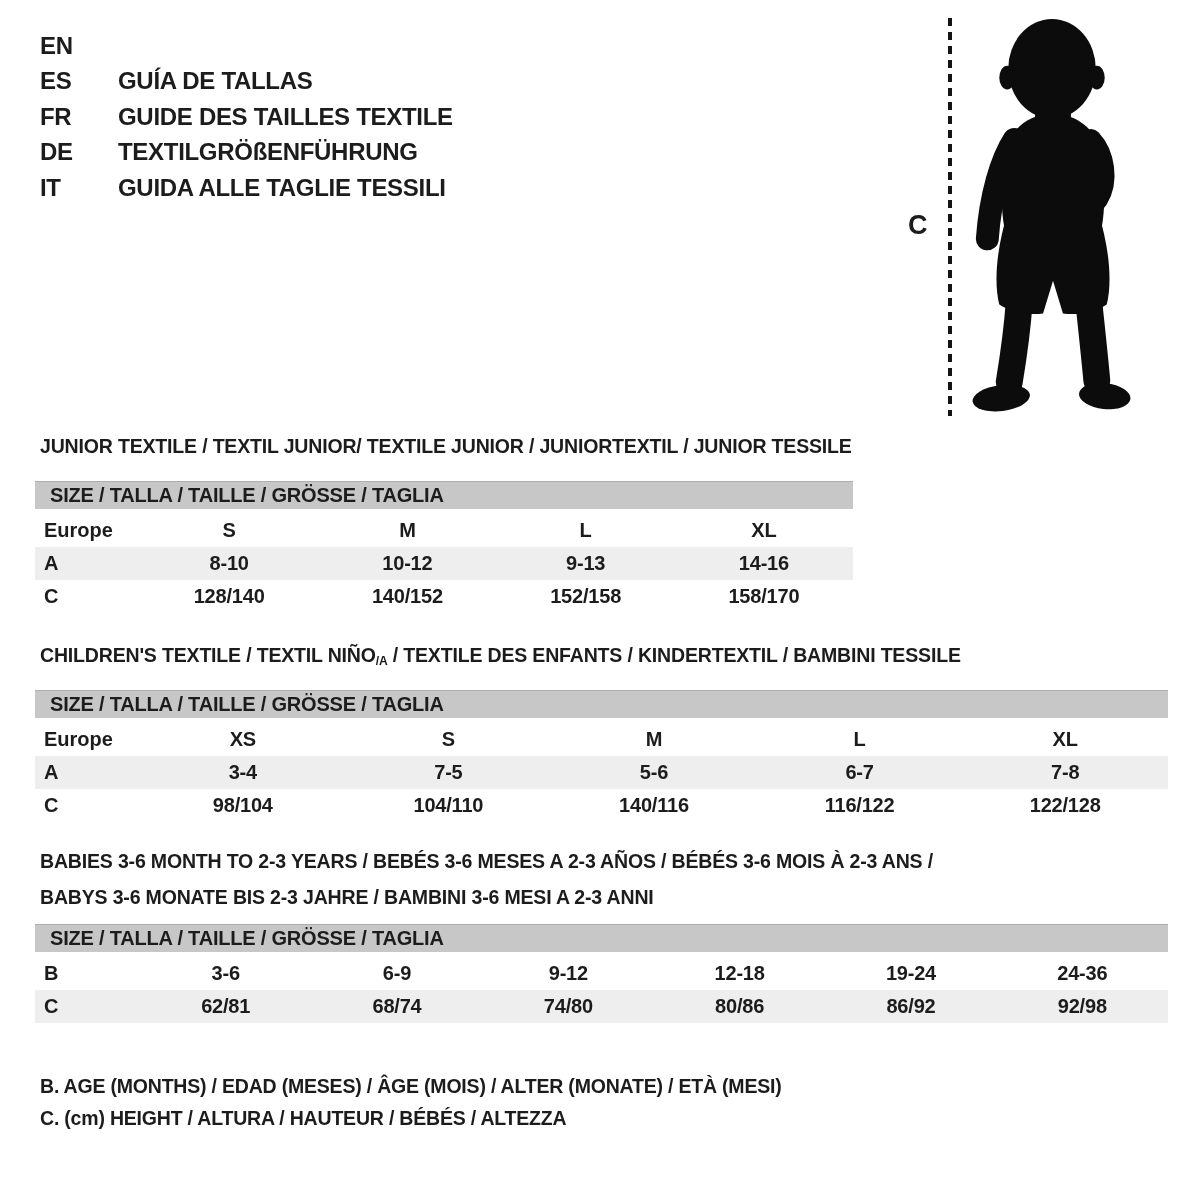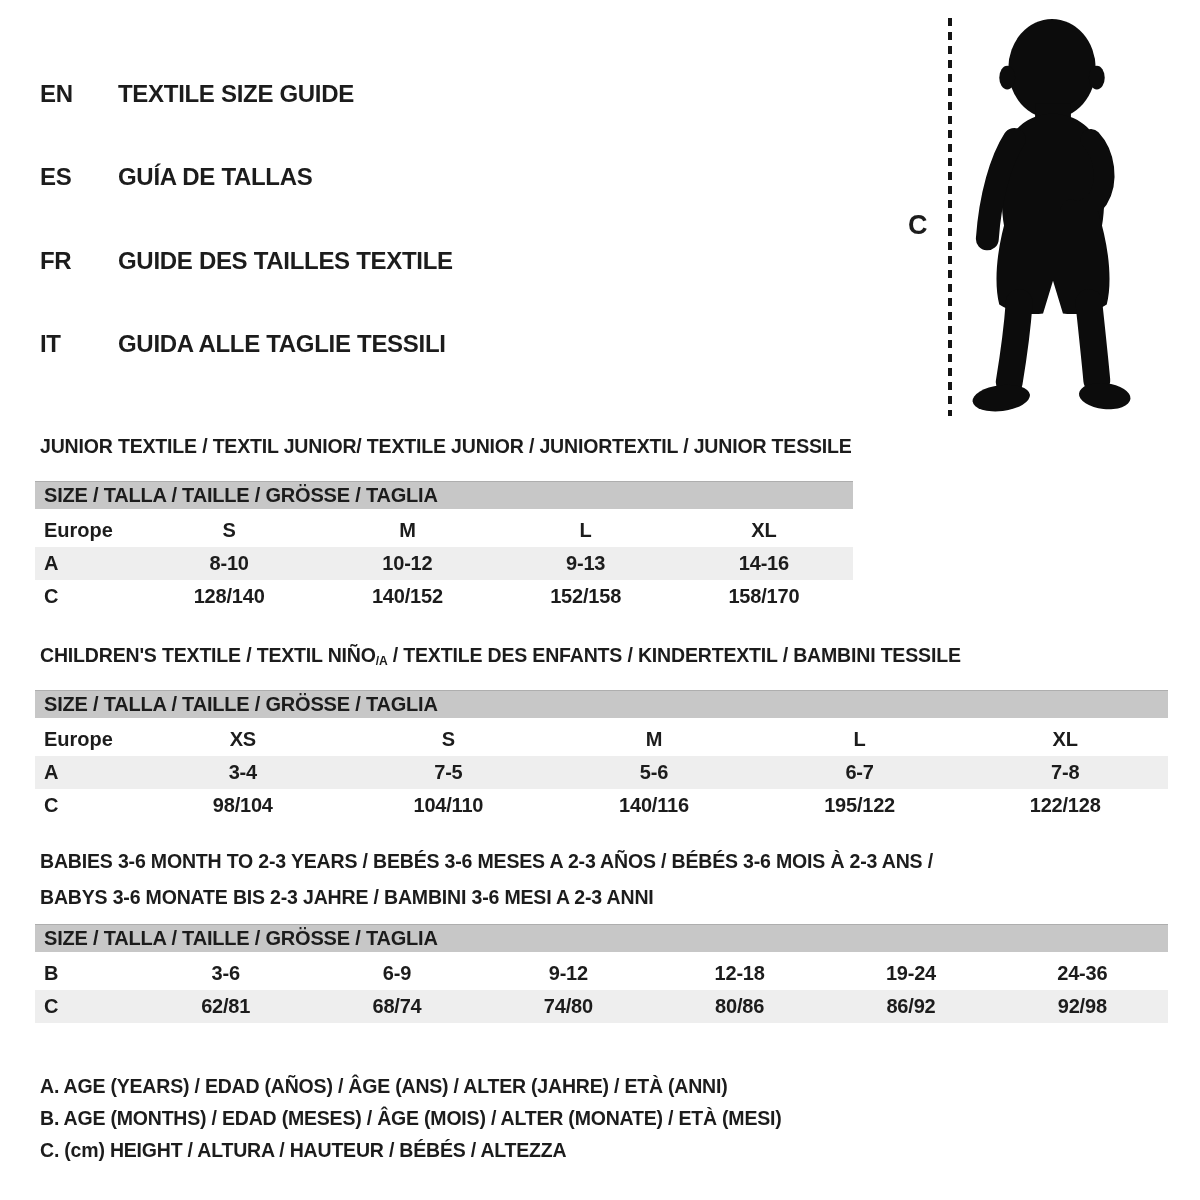--- a/index.html
+++ b/index.html
@@ -7,41 +7,41 @@
     position:relative;
     width:1200px;height:1200px;
     background:#ffffff;
     font-family:"Liberation Sans", sans-serif;
     font-weight:700;
     color:#1c1c1c;
     overflow:hidden;
   }
   
   .lang-list{position:absolute;left:40px;top:28px;}
-  .lang-row{display:flex;align-items:center;height:35.5px;margin-top:48px;}
+  .lang-row{display:flex;align-items:center;height:35.5px;}
   .lang-code{width:78px;font-size:24px;letter-spacing:-0.3px;}
   .lang-label{font-size:24px;letter-spacing:-0.3px;white-space:nowrap;}
   
   .measure-line{
     position:absolute;left:948px;top:18px;width:4px;height:398px;
     background:repeating-linear-gradient(to bottom,#141414 0px,#141414 8px,transparent 8px,transparent 14px);
   }
   .measure-label{position:absolute;left:908px;top:210px;font-size:27px;}
   .silhouette{position:absolute;left:958px;top:12px;width:192px;height:408px;}
   
   .section-title{
     position:absolute;left:40px;font-size:21px;letter-spacing:-0.2px;
     white-space:nowrap;transform:scaleX(0.93);transform-origin:left top;
   }
   .sub{font-size:0.62em;vertical-align:-0.22em;}
   
   .size-table{position:absolute;left:35px;}
   .thead{
     height:28px;background:#c7c7c7;border-top:1px solid #aeaeae;
-    display:flex;align-items:center;padding-left:9px;box-sizing:border-box;
+    display:flex;align-items:center;padding-left:15px;box-sizing:border-box;
     margin-bottom:5px;font-size:20px;letter-spacing:-0.2px;
   }
   .trow{display:flex;align-items:center;height:33px;font-size:20px;}
   .trow.alt{background:#eeeeee;}
   .tlabel{width:105px;padding-left:9px;box-sizing:border-box;}
   .tcell{flex:1;text-align:center;letter-spacing:-0.2px;}
   .junior-table{width:818px;top:481px;}
   .junior-title{top:434px;}
   .children-table{width:1133px;top:690px;}
   .children-title{top:643px;}
@@ -53,29 +53,32 @@
   .legend-line{height:32px;display:flex;align-items:center;font-size:19.5px;letter-spacing:-0.2px;white-space:nowrap;}
 </style>
 </head>
 <body>
 
 <div class="canvas">
 
   <div class="lang-list">
     <div class="lang-row">
       <span class="lang-code">EN</span>
-      <span class="lang-label">TEXTILE SIZE GUIDE</span>
     </div>
     <div class="lang-row">
       <span class="lang-code">ES</span>
       <span class="lang-label">GUÍA DE TALLAS</span>
     </div>
     <div class="lang-row">
       <span class="lang-code">FR</span>
       <span class="lang-label">GUIDE DES TAILLES TEXTILE</span>
+    </div>
+    <div class="lang-row">
+      <span class="lang-code">DE</span>
+      <span class="lang-label">TEXTILGRÖßENFÜHRUNG</span>
     </div>
     <div class="lang-row">
       <span class="lang-code">IT</span>
       <span class="lang-label">GUIDA ALLE TAGLIE TESSILI</span>
     </div>
   </div>
 
   <div class="measure-line"></div>
   <div class="measure-label">C</div>
   <svg class="silhouette" viewBox="0 0 190 410" xmlns="http://www.w3.org/2000/svg" aria-hidden="true">
@@ -144,21 +147,21 @@
       <span class="tcell">7-5</span>
       <span class="tcell">5-6</span>
       <span class="tcell">6-7</span>
       <span class="tcell">7-8</span>
     </div>
     <div class="trow">
       <span class="tlabel">C</span>
       <span class="tcell">98/104</span>
       <span class="tcell">104/110</span>
       <span class="tcell">140/116</span>
-      <span class="tcell">195/122</span>
+      <span class="tcell">116/122</span>
       <span class="tcell">122/128</span>
     </div>
   </div>
 
   <div class="section-title babies-title-1">BABIES 3-6 MONTH TO 2-3 YEARS / BEBÉS 3-6 MESES A 2-3 AÑOS / BÉBÉS 3-6 MOIS À 2-3 ANS /</div>
   <div class="section-title babies-title-2">BABYS 3-6 MONATE BIS 2-3 JAHRE / BAMBINI 3-6 MESI A 2-3 ANNI</div>
   <div class="size-table babies-table">
     <div class="thead">
       <span>SIZE / TALLA / TAILLE / GRÖSSE / TAGLIA</span>
     </div>
@@ -176,18 +179,17 @@
       <span class="tcell">62/81</span>
       <span class="tcell">68/74</span>
       <span class="tcell">74/80</span>
       <span class="tcell">80/86</span>
       <span class="tcell">86/92</span>
       <span class="tcell">92/98</span>
     </div>
   </div>
 
   <div class="legend">
-    <div class="legend-line">A. AGE (YEARS) / EDAD (AÑOS) / ÂGE (ANS) / ALTER (JAHRE) / ETÀ (ANNI)</div>
     <div class="legend-line">B. AGE (MONTHS) / EDAD (MESES) / ÂGE (MOIS) / ALTER (MONATE) / ETÀ (MESI)</div>
     <div class="legend-line">C. (cm) HEIGHT / ALTURA / HAUTEUR / BÉBÉS / ALTEZZA</div>
   </div>
 
 </div>
 
 </body></html>

